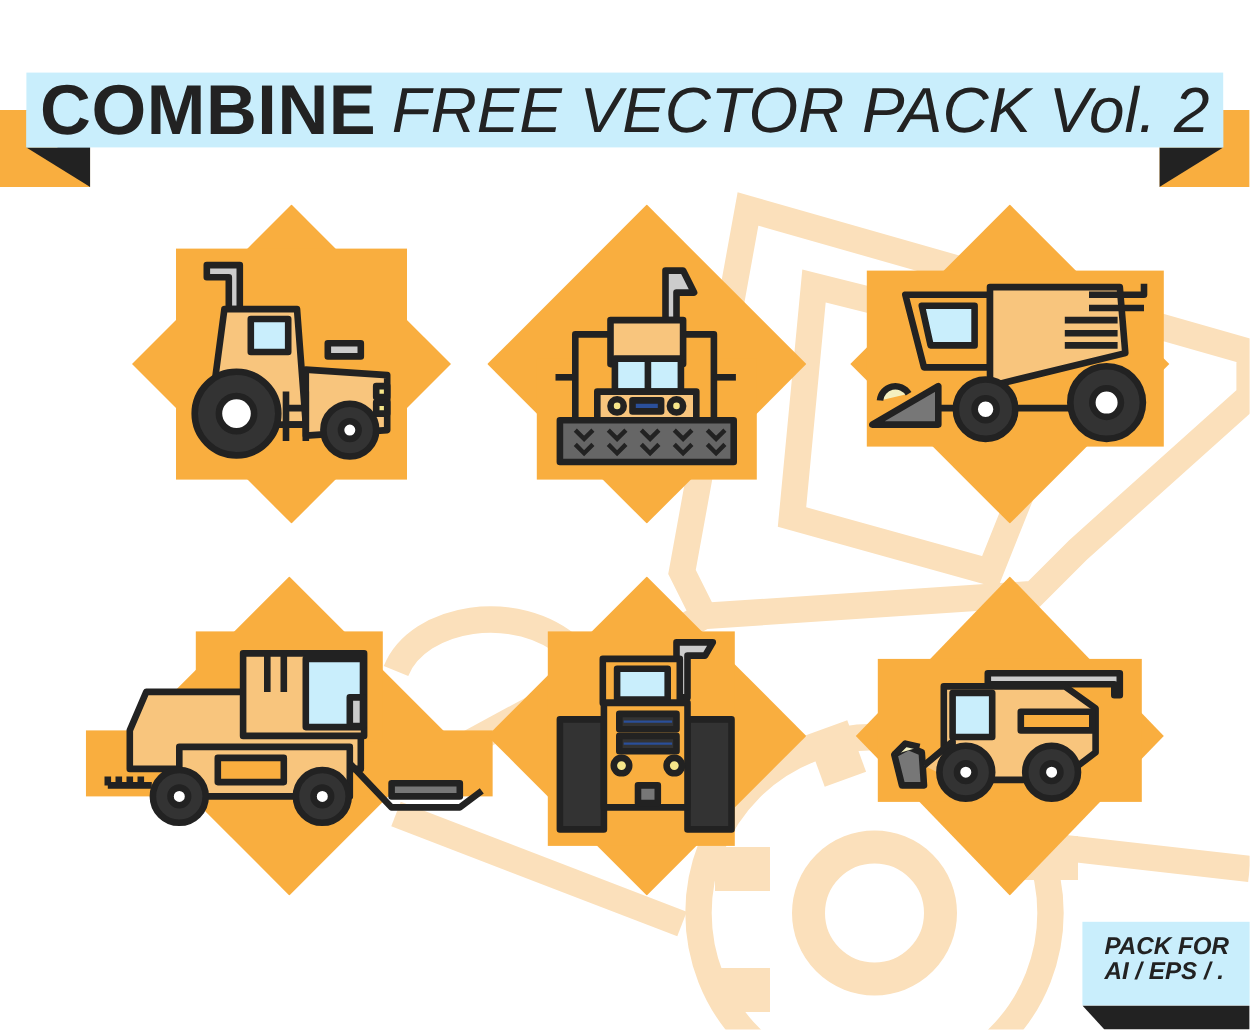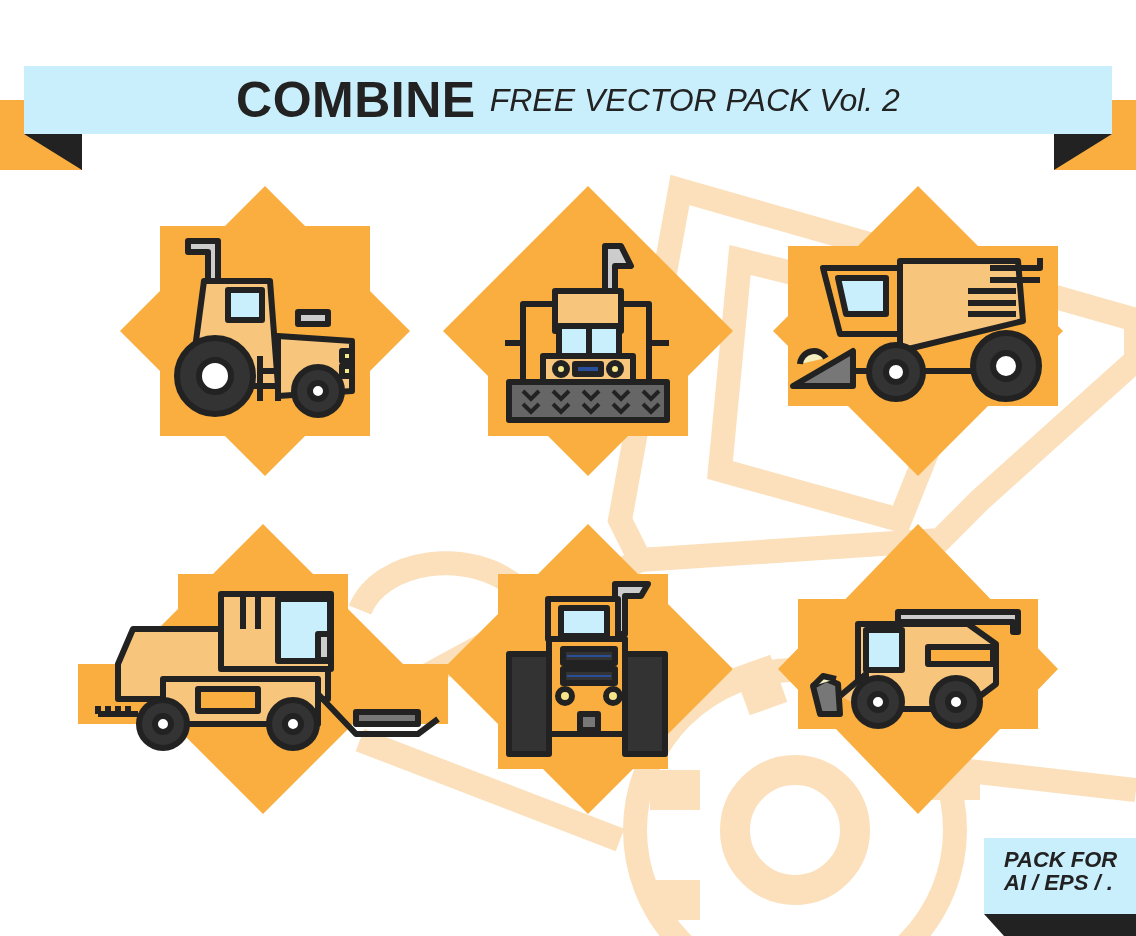--- a/index.html
+++ b/index.html
@@ -1,21 +1,21 @@
 <!DOCTYPE html>
 <html><head>
 <meta charset="utf-8">
 <style>
   html,body{margin:0;padding:0;}
   body{width:1136px;height:936px;overflow:hidden;background:#ffffff;position:relative;font-family:"Liberation Sans",sans-serif;}
   .bg{position:absolute;left:0;top:0;width:1136px;height:936px;}
   .banner-wrap{position:absolute;left:0;top:66px;width:1136px;height:104px;}
   .banner{position:absolute;left:24px;top:0;width:1088px;height:68px;background:#c9eefc;display:flex;align-items:center;justify-content:center;gap:14px;}
-  .title-bold{font-weight:900;font-size:50px;color:#222222;letter-spacing:0.5px;}
-  .title-it{font-style:italic;font-size:32px;color:#222222;font-weight:400;}
+  .title-bold{font-weight:900;font-size:64px;color:#222222;letter-spacing:0.5px;}
+  .title-it{font-style:italic;font-size:58px;color:#222222;font-weight:400;}
   .fold-l{position:absolute;left:0;top:34px;width:82px;height:70px;}
   .fold-r{position:absolute;right:0;top:34px;width:82px;height:70px;}
   .files{position:absolute;left:984px;top:838px;width:152px;height:76px;background:#c9eefc;}
   .files-fold{position:absolute;left:984px;top:914px;width:152px;height:22px;}
   .files-text{position:absolute;left:1004px;top:848px;font-style:italic;font-weight:700;font-size:22px;line-height:23px;color:#222222;white-space:nowrap;}
   .icon{position:absolute;}
 </style>
 </head>
 <body>
 

